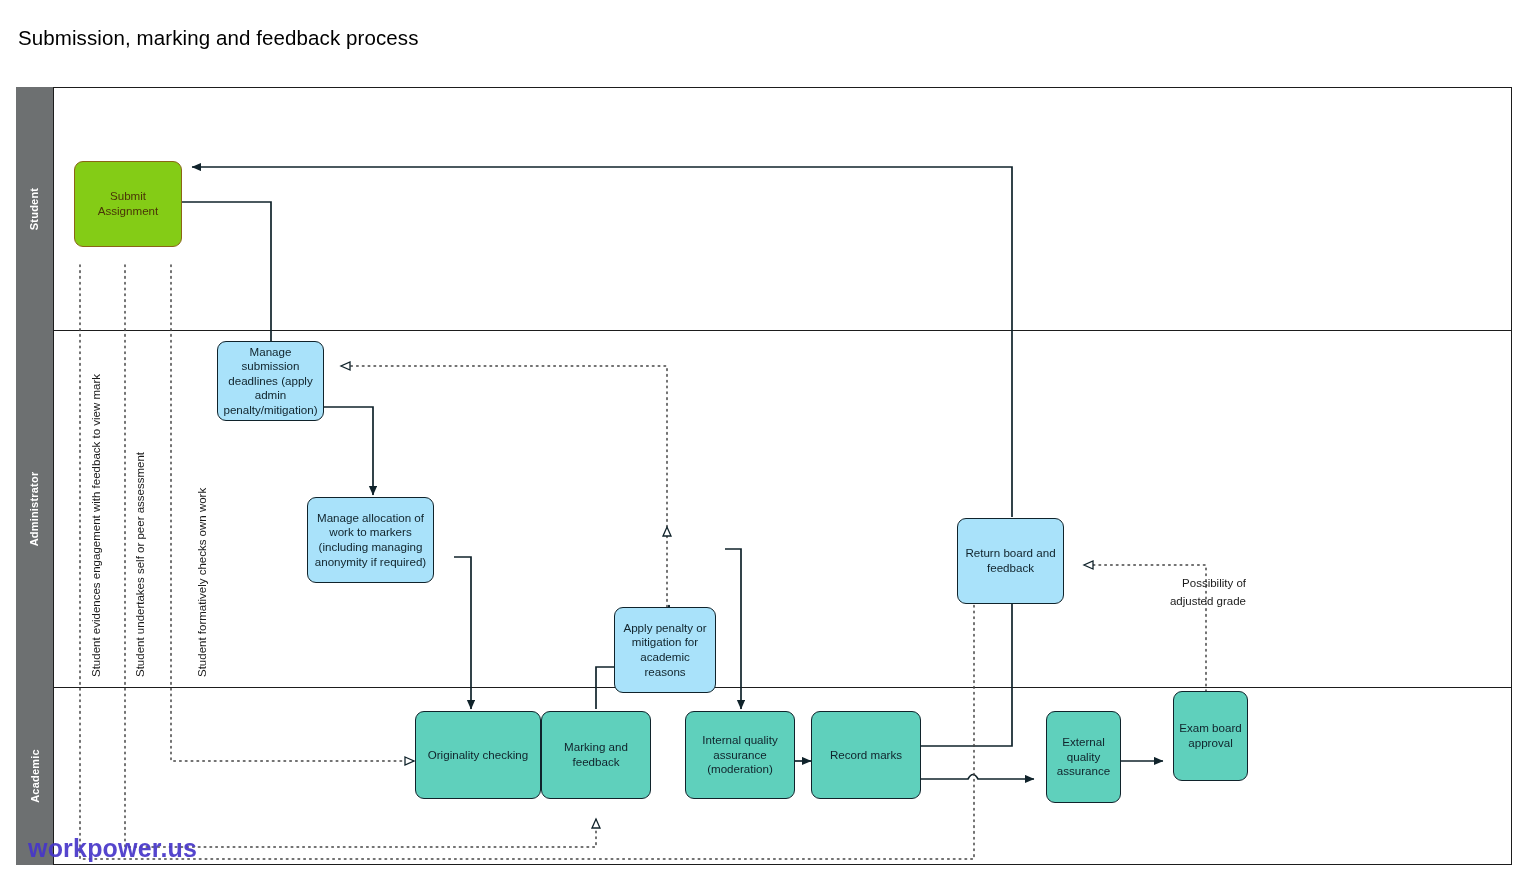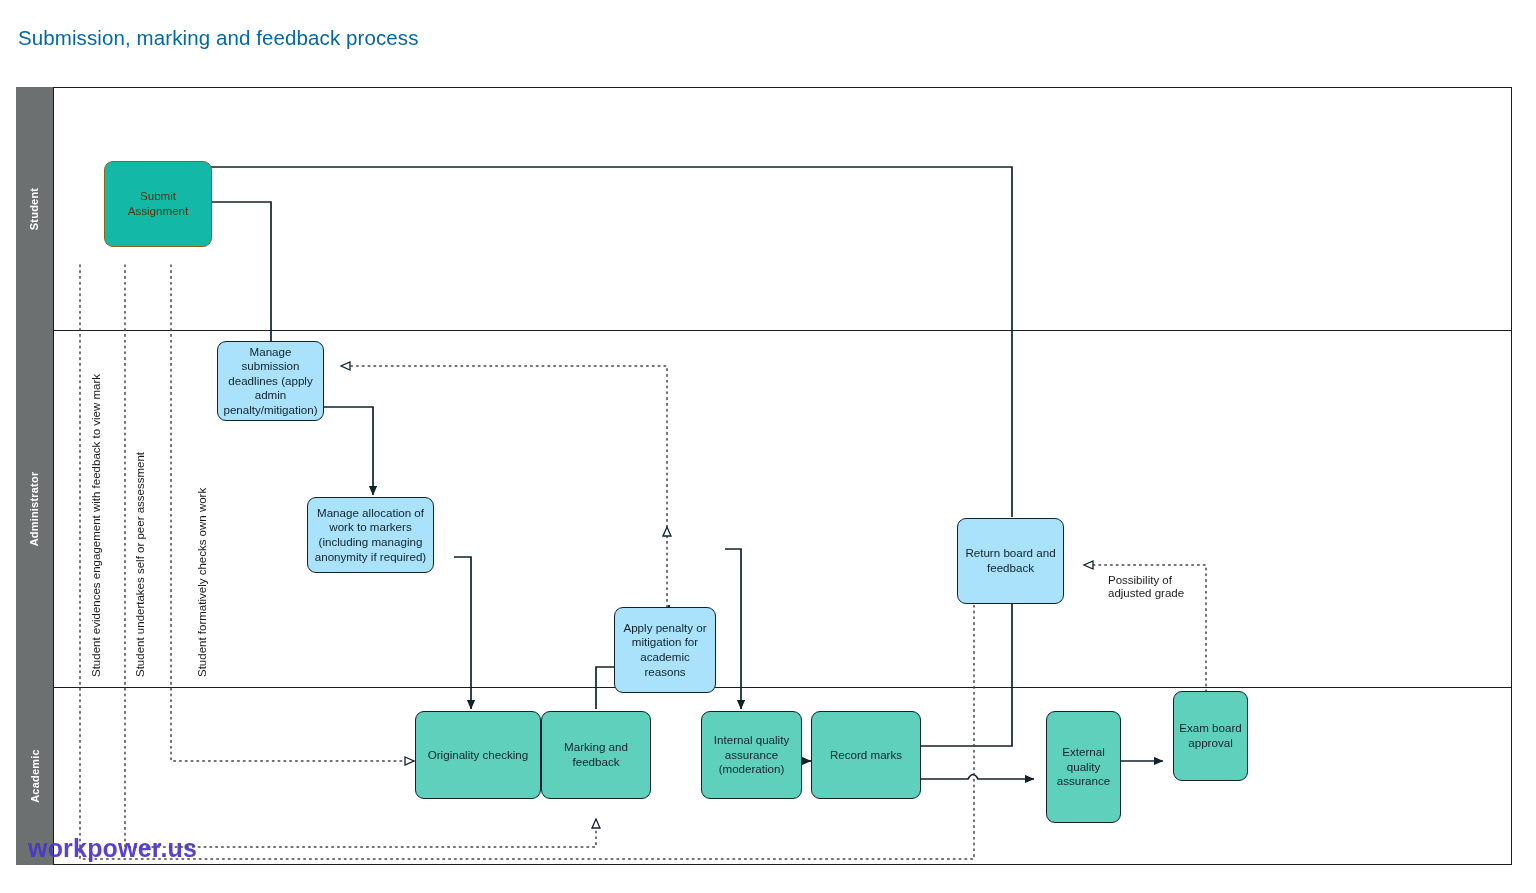--- a/index.html
+++ b/index.html
@@ -2,21 +2,21 @@
 <html><head>
 <meta charset="utf-8">
 <style>
   html,body{margin:0;padding:0;background:#ffffff;}
   body{
     width:1536px;height:893px;position:relative;overflow:hidden;
     font-family:"Liberation Sans","DejaVu Sans",sans-serif;
     color:#1a1a1a;
   }
   #page-title{
-    position:absolute;left:18px;top:26px;font-size:20.5px;color:#0369a1;
+    position:absolute;left:18px;top:26px;font-size:20.5px;color:#000000;
     letter-spacing:.1px;white-space:nowrap;
   }
   #diagram-frame{
     position:absolute;left:16px;top:87px;width:1496px;height:778px;
   }
   
   .pool-outline{
     position:absolute;left:0;top:0;width:100%;height:100%;
     border:1.6px solid #1d1d1d;box-sizing:border-box;background:#fff;
   }
@@ -30,32 +30,32 @@
     transform:rotate(-90deg);white-space:nowrap;color:#ffffff;
     font-size:11px;font-weight:bold;letter-spacing:.2px;
   }
   
   .node{
     position:absolute;box-sizing:border-box;
     border:1.6px solid #10232b;border-radius:9px;
     display:flex;align-items:center;justify-content:center;text-align:center;
     font-size:11.6px;line-height:14.6px;color:#10232b;padding:3px 4px;
   }
-  .node.orange{background:#14b8a6;border-color:#8a6516;color:#4a3507;margin-left:30px;}
+  .node.orange{background:#84cc16;border-color:#8a6516;color:#4a3507;}
   .node.blue{background:#a9e2fa;border-color:#10232b;}
   .node.green{background:#5fd0bc;border-color:#10232b;}
   
   #edges{position:absolute;left:0;top:0;width:1496px;height:778px;overflow:visible;}
   .vlabel{
     position:absolute;white-space:nowrap;font-size:11.5px;color:#1a1a1a;
     transform-origin:0 0;transform:rotate(-90deg);
   }
   .note{
-    position:absolute;font-size:11.5px;line-height:13px;color:#1a1a1a;
-    text-align:left;white-space:pre-line;
+    position:absolute;font-size:11.5px;line-height:18px;color:#1a1a1a;
+    text-align:right;white-space:pre-line;
   }
   #watermark{
     position:absolute;left:28px;top:834px;font-size:25px;font-weight:bold;
     color:#4736c9;letter-spacing:.2px;opacity:.92;
   }
 </style>
 </head>
 <body>
 
 <div id="page-title">Submission, marking and feedback process</div>
@@ -125,35 +125,35 @@
       <path d="M109,178 L109,760 L580,760 L580,732" marker-end="url(#arrowOpen)"></path>
 
       <path d="M64,178 L64,772 L958,772 L958,482" marker-end="url(#arrowOpen)"></path>
     </g>
   </svg>
 
   <div class="node orange" style="left:58px;top:74px;width:108px;height:86px">Submit Assignment</div>
 
   <div class="node blue" style="left:201px;top:254px;width:107px;height:80px">Manage submission deadlines (apply admin penalty/mitigation)</div>
 
-  <div class="node blue" style="left:291px;top:410px;width:127px;height:76px">Manage allocation of work to markers (including managing anonymity if required)</div>
+  <div class="node blue" style="left:291px;top:410px;width:127px;height:86px">Manage allocation of work to markers (including managing anonymity if required)</div>
 
   <div class="node blue" style="left:598px;top:520px;width:102px;height:86px">Apply penalty or mitigation for academic reasons</div>
 
   <div class="node blue" style="left:941px;top:431px;width:107px;height:86px">Return board and feedback</div>
 
   <div class="node green" style="left:399px;top:624px;width:126px;height:88px">Originality checking</div>
 
   <div class="node green" style="left:525px;top:624px;width:110px;height:88px">Marking and feedback</div>
 
-  <div class="node green" style="left:685px;top:624px;width:101px;height:88px">Internal quality assurance (moderation)</div>
+  <div class="node green" style="left:669px;top:624px;width:110px;height:88px">Internal quality assurance (moderation)</div>
 
   <div class="node green" style="left:795px;top:624px;width:110px;height:88px">Record marks</div>
 
-  <div class="node green" style="left:1030px;top:624px;width:75px;height:112px">External quality assurance</div>
+  <div class="node green" style="left:1030px;top:624px;width:75px;height:92px">External quality assurance</div>
 
   <div class="node green" style="left:1157px;top:604px;width:75px;height:90px">Exam board approval</div>
 
   <div class="vlabel" style="left:74px;top:590px">Student evidences engagement with feedback to view mark</div>
 
   <div class="vlabel" style="left:118px;top:590px">Student undertakes self or peer assessment</div>
 
   <div class="vlabel" style="left:180px;top:590px">Student formatively checks own work</div>
 
   <div class="note" style="left:1092px;top:487px;width:138px">Possibility of

